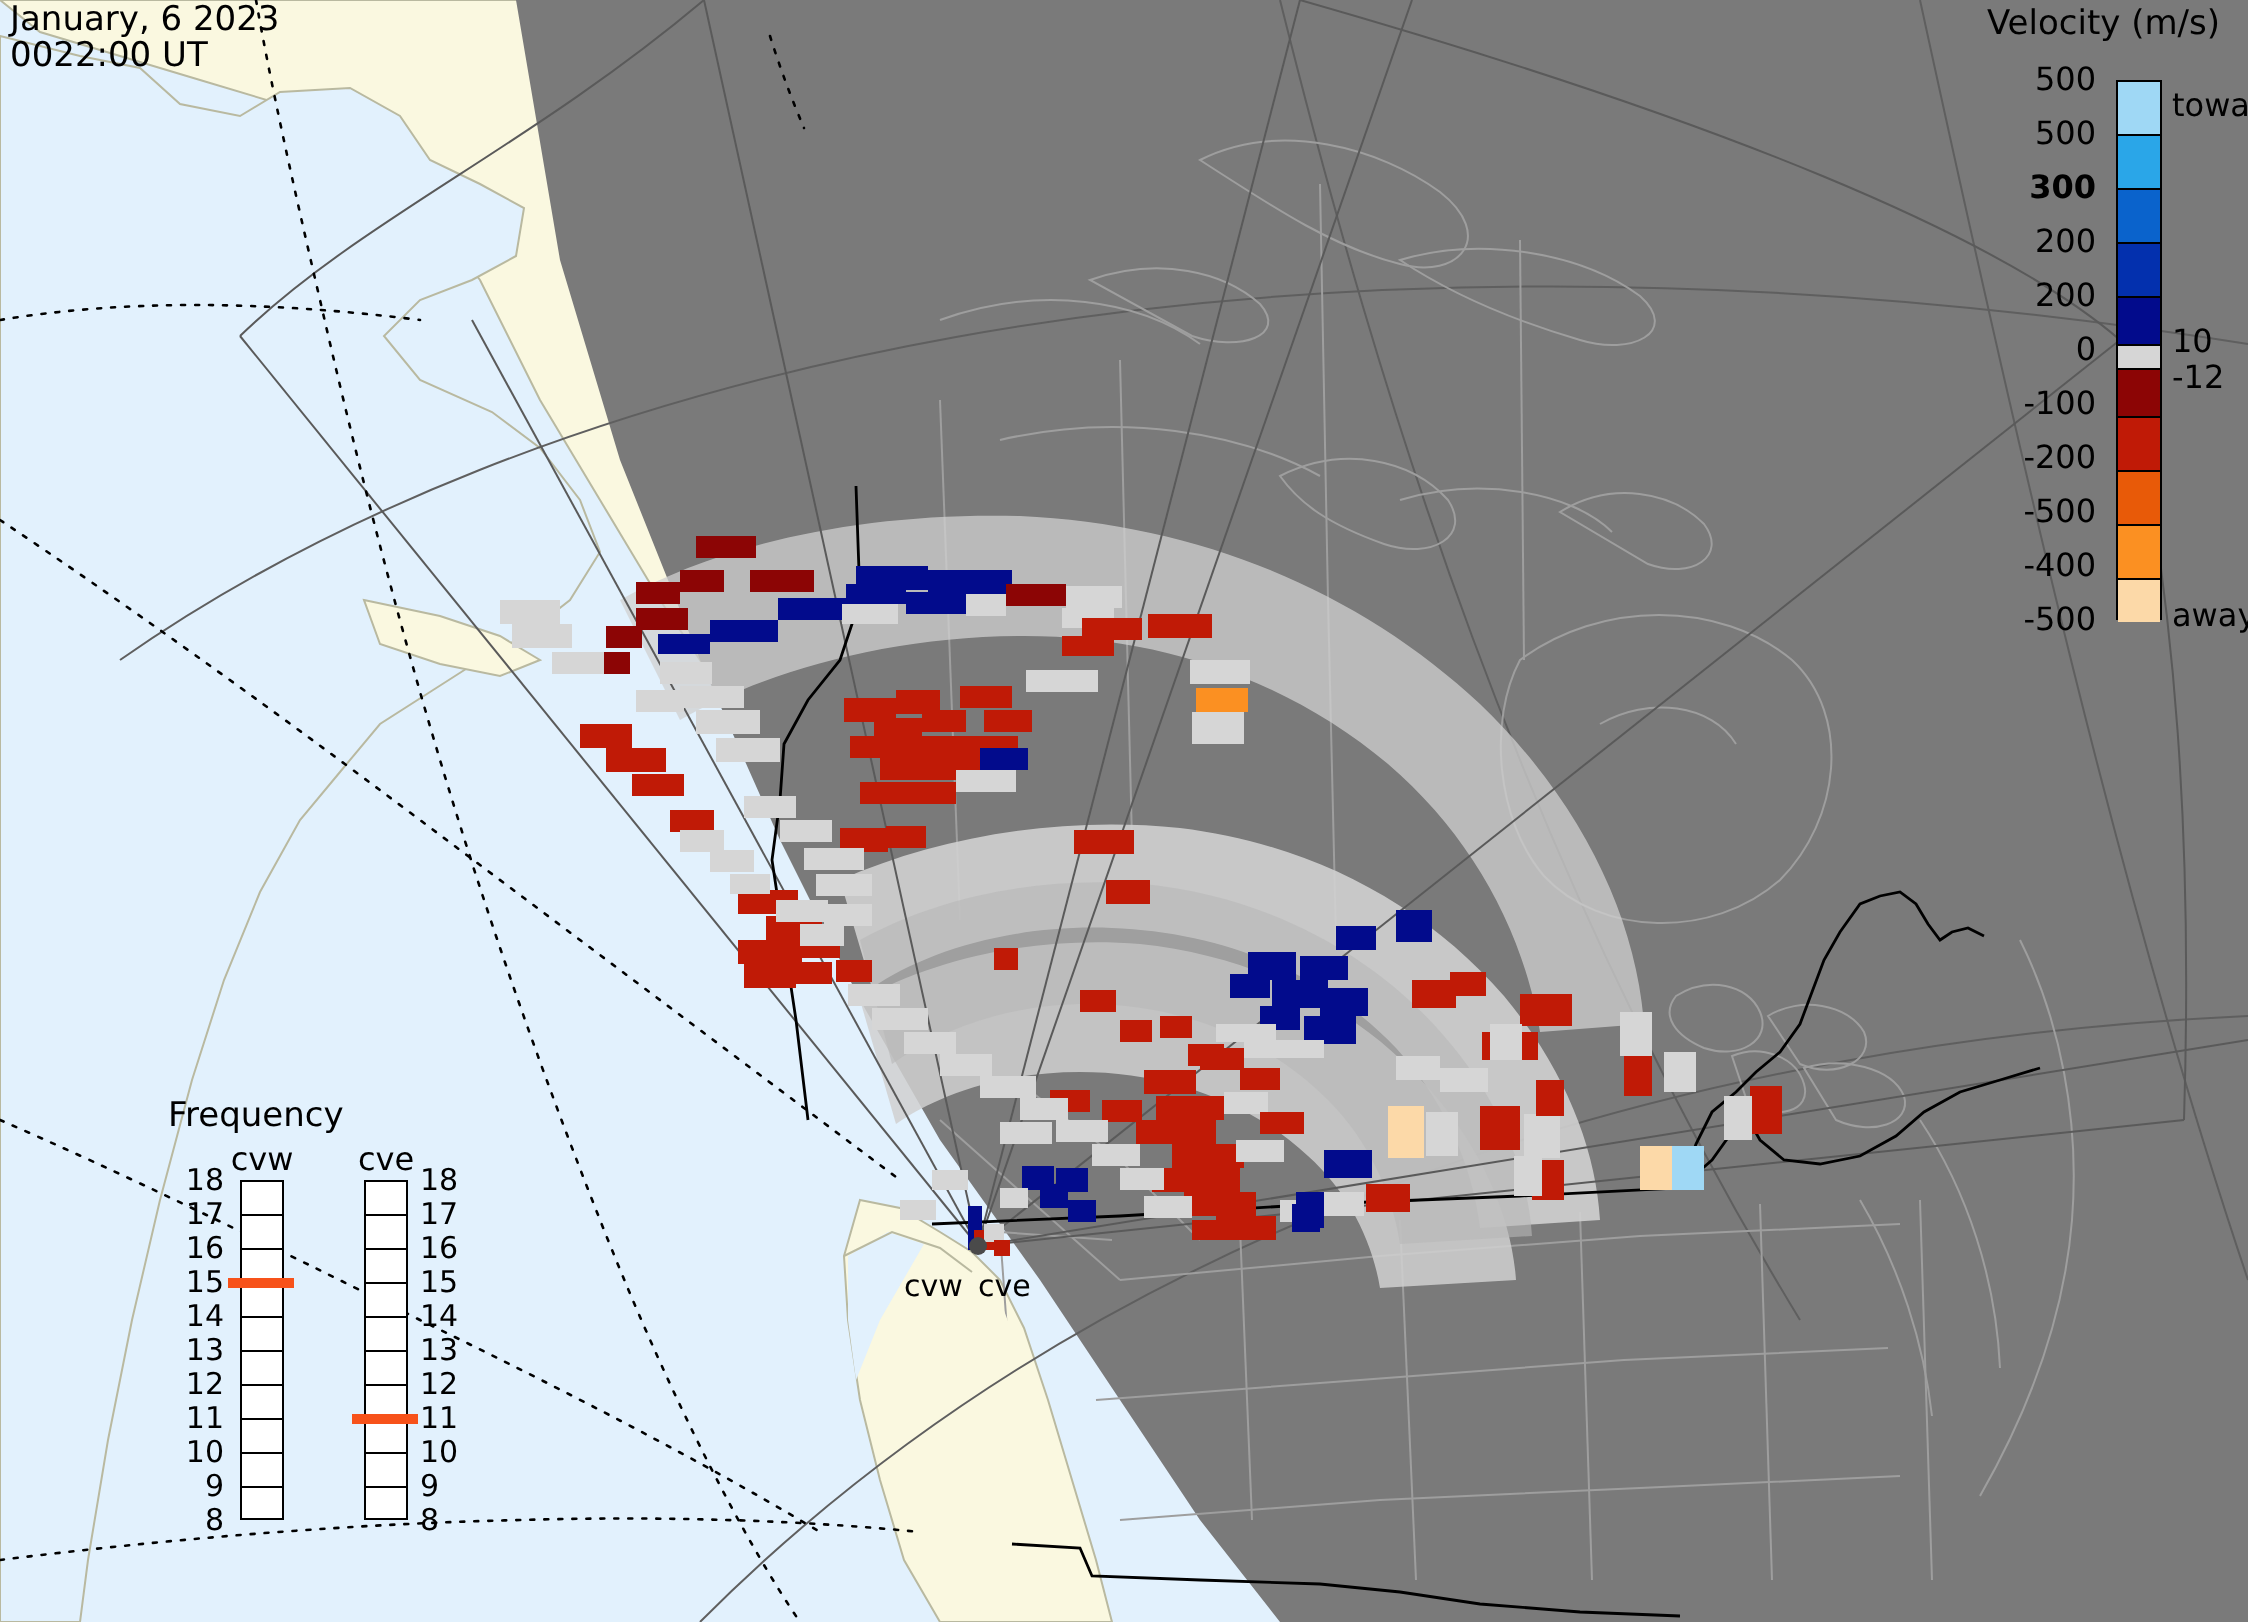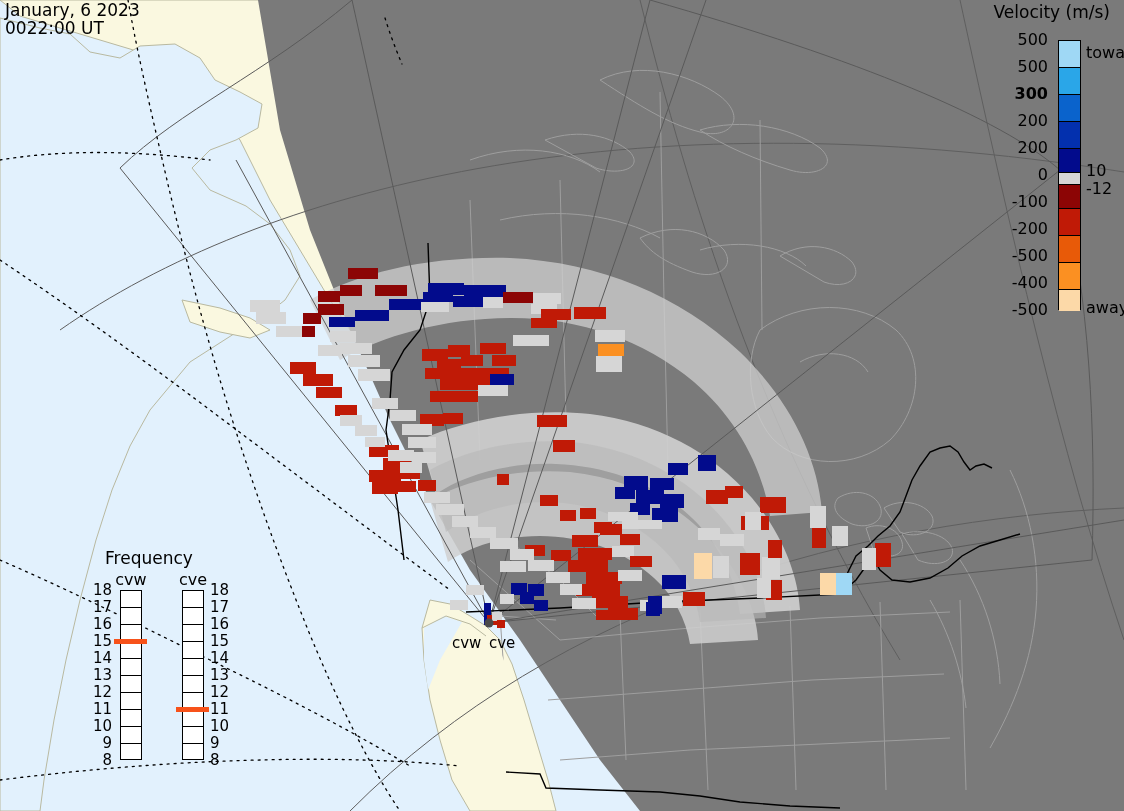--- a/index.html
+++ b/index.html
@@ -78,21 +78,21 @@
   
   #freq-panel {
     position: absolute;
     left: 84px; top: 548px;
     width: 160px; height: 250px;
   }
   #freq-title {
     position: absolute;
     left: 0; top: 0;
     width: 130px;
-    text-align: center;
+    text-align: left;
     font-size: 17px;
     color: #000;
   }
   .freq-col-head {
     position: absolute;
     font-size: 16px;
     color: #000;
     text-align: center;
     width: 40px;
   }

